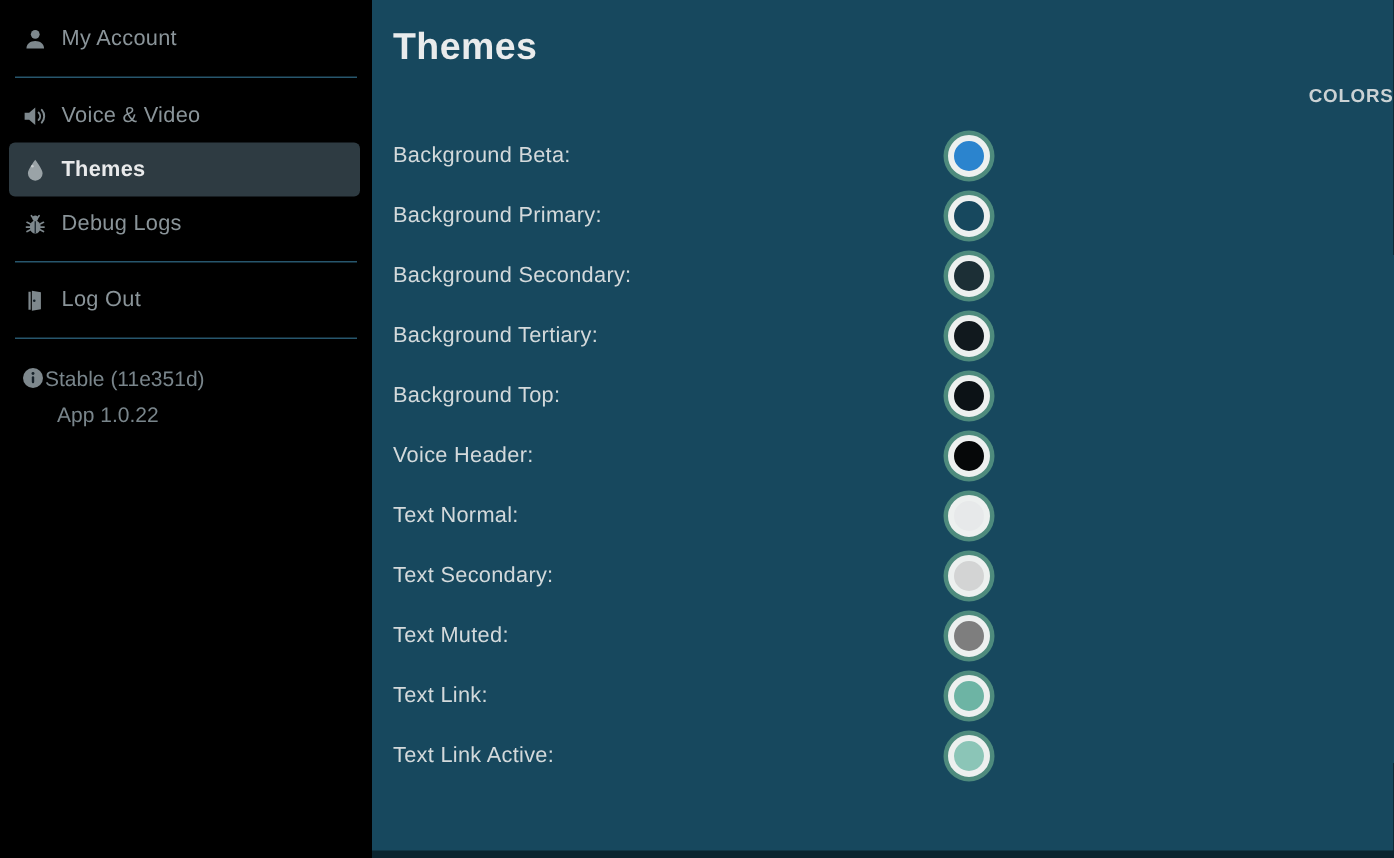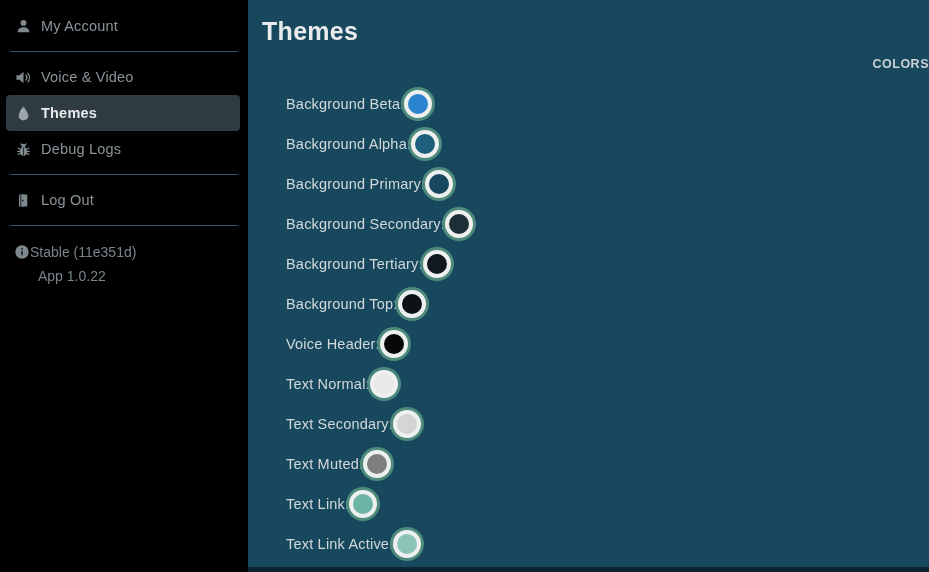--- a/index.html
+++ b/index.html
@@ -71,22 +71,22 @@
   .section-header{
     margin:9px 0 0 0;
     font-size:12.5px;
     font-weight:bold;
     letter-spacing:.5px;
     color:#CBD2D4;
     text-align:right;
   }
   .color-rows{margin-top:13px;}
   .color-row{
-    display:flex;align-items:center;
-    width:403px;height:40px;margin-left:24px;
+    display:flex;align-items:center;justify-content:space-between;
+    width:403px;height:40px;
   }
   .color-label{
     font-size:14.5px;
     color:#D3D9DB;
     letter-spacing:.2px;
   }
   .swatch{
     width:20px;height:20px;
     box-sizing:content-box;
     border-radius:50%;
@@ -194,24 +194,20 @@
 
   <main class="main">
     <h1 class="page-title">Themes</h1>
     <h2 class="section-header">COLORS</h2>
     <div class="color-rows" id="color-rows">
   <div class="color-row">
     <span class="color-label">Background Beta:</span>
     <button class="swatch" title="Background Beta: #2B84CE" style="background: rgb(43, 132, 206);"></button>
   </div>
 
-  <div class="color-row">
-    <span class="color-label">Background Alpha:</span>
-    <button class="swatch" title="Background Alpha: #1E5F7E" style="background: rgb(30, 95, 126);"></button>
-  </div>
 
   <div class="color-row">
     <span class="color-label">Background Primary:</span>
     <button class="swatch" title="Background Primary: #17485E" style="background: rgb(23, 72, 94);"></button>
   </div>
 
   <div class="color-row">
     <span class="color-label">Background Secondary:</span>
     <button class="swatch" title="Background Secondary: #1C2F36" style="background: rgb(28, 47, 54);"></button>
   </div>

